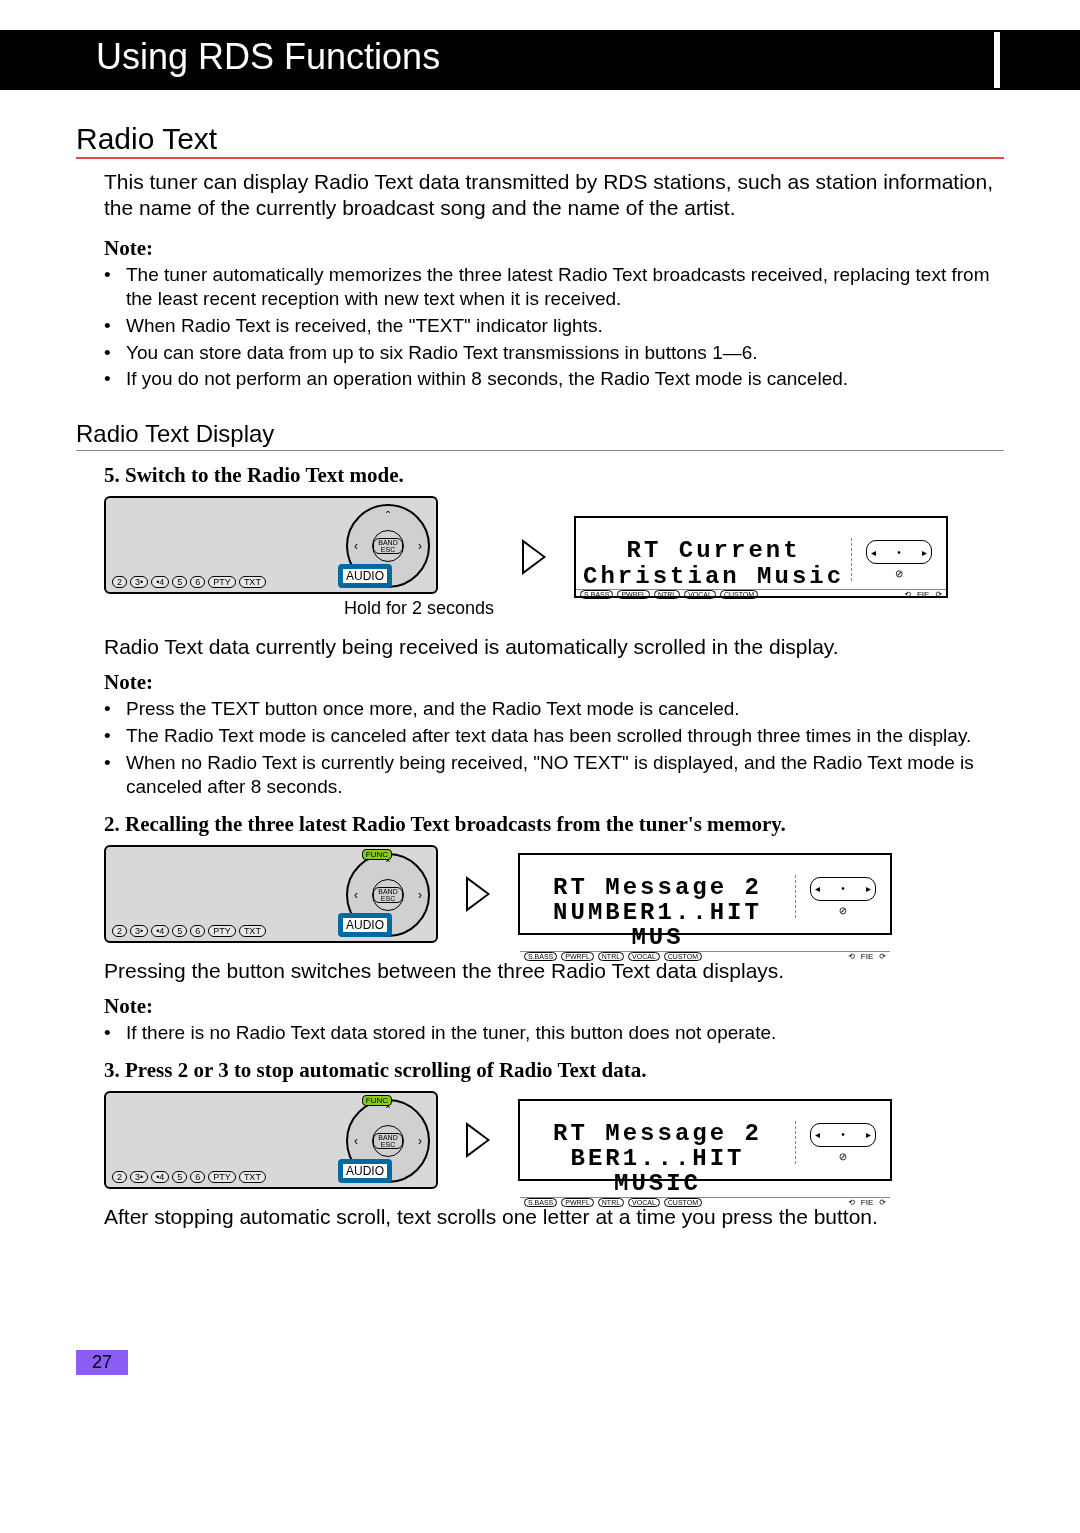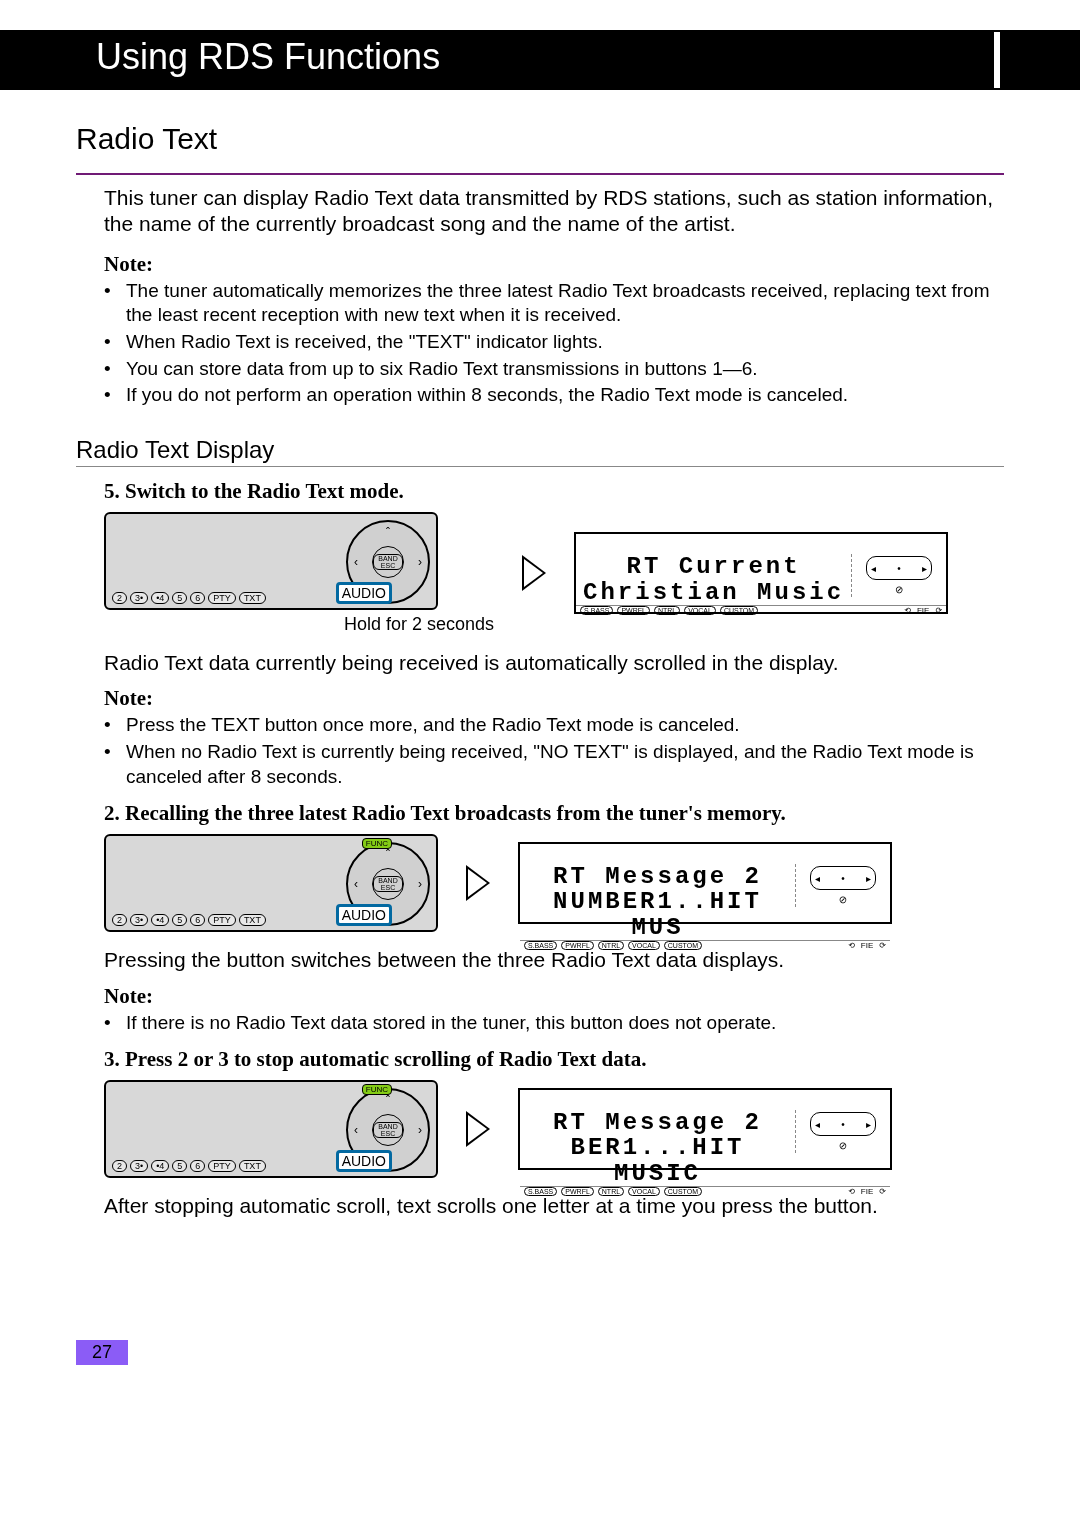--- a/index.html
+++ b/index.html
@@ -24,22 +24,22 @@
     font-size: 36px;
     font-weight: 400;
     padding: 4px 0 10px 96px;
     margin-right: 80px;
     border-right: 6px solid #fff;
   }
   .section-title {
     font-size: 30px;
     font-weight: 400;
     margin: 32px 0 2px 0;
-    border-bottom: 2px solid #701a75;
-    padding-bottom: 17px;
+    border-bottom: 2px solid #ef4444;
+    padding-bottom: 1px;
   }
   .intro {
     font-size: 21px;
     margin: 10px 0 14px 28px;
     line-height: 1.25;
   }
   .note-heading {
     font-family: "Times New Roman", serif;
     font-weight: bold;
     font-size: 21px;
@@ -84,22 +84,22 @@
     height: 94px;
     background: #d8d8d8;
     border: 2px solid #000;
     border-radius: 6px;
     position: relative;
     overflow: hidden;
   }
   .device-audio {
     position: absolute;
     right: 44px; bottom: 4px;
-    font-size: 14px;
-    border: 3px solid #0369a1;
+    font-size: 12px;
+    border: 5px solid #0369a1;
     border-radius: 4px;
     padding: 0 3px;
     background: #fff;
   }
   .device-func {
     position: absolute;
     right: 44px; top: 2px;
     font-size: 8px;
     border: 1px solid #000;
     border-radius: 4px;
@@ -328,20 +328,21 @@
             <span>⟳</span>
           </div>
       </div>
     </div>
   </div>
   <div class="body-text">Radio Text data currently being received is automatically scrolled in the display.</div>
 
   <div class="note-heading">Note:</div>
   <div class="note-list">
     <div class="note-item">Press the TEXT button once more, and the Radio Text mode is canceled.</div>
+    <div class="note-item">The Radio Text mode is canceled after text data has been scrolled through three times in the display.</div>
     <div class="note-item">When no Radio Text is currently being received, "NO TEXT" is displayed, and the Radio Text mode is canceled after 8 seconds.</div>
   </div>
 
   <div class="step-heading">2. Recalling the three latest Radio Text broadcasts from the tuner's memory.</div>
   <div class="figure-row">
     <div class="device-panel">
       <div class="knob">
         <span class="knob-arrow" style="top:4px">ˆ</span>
         <span class="knob-arrow" style="bottom:4px">ˇ</span>
         <span class="knob-arrow" style="left:6px">‹</span>

